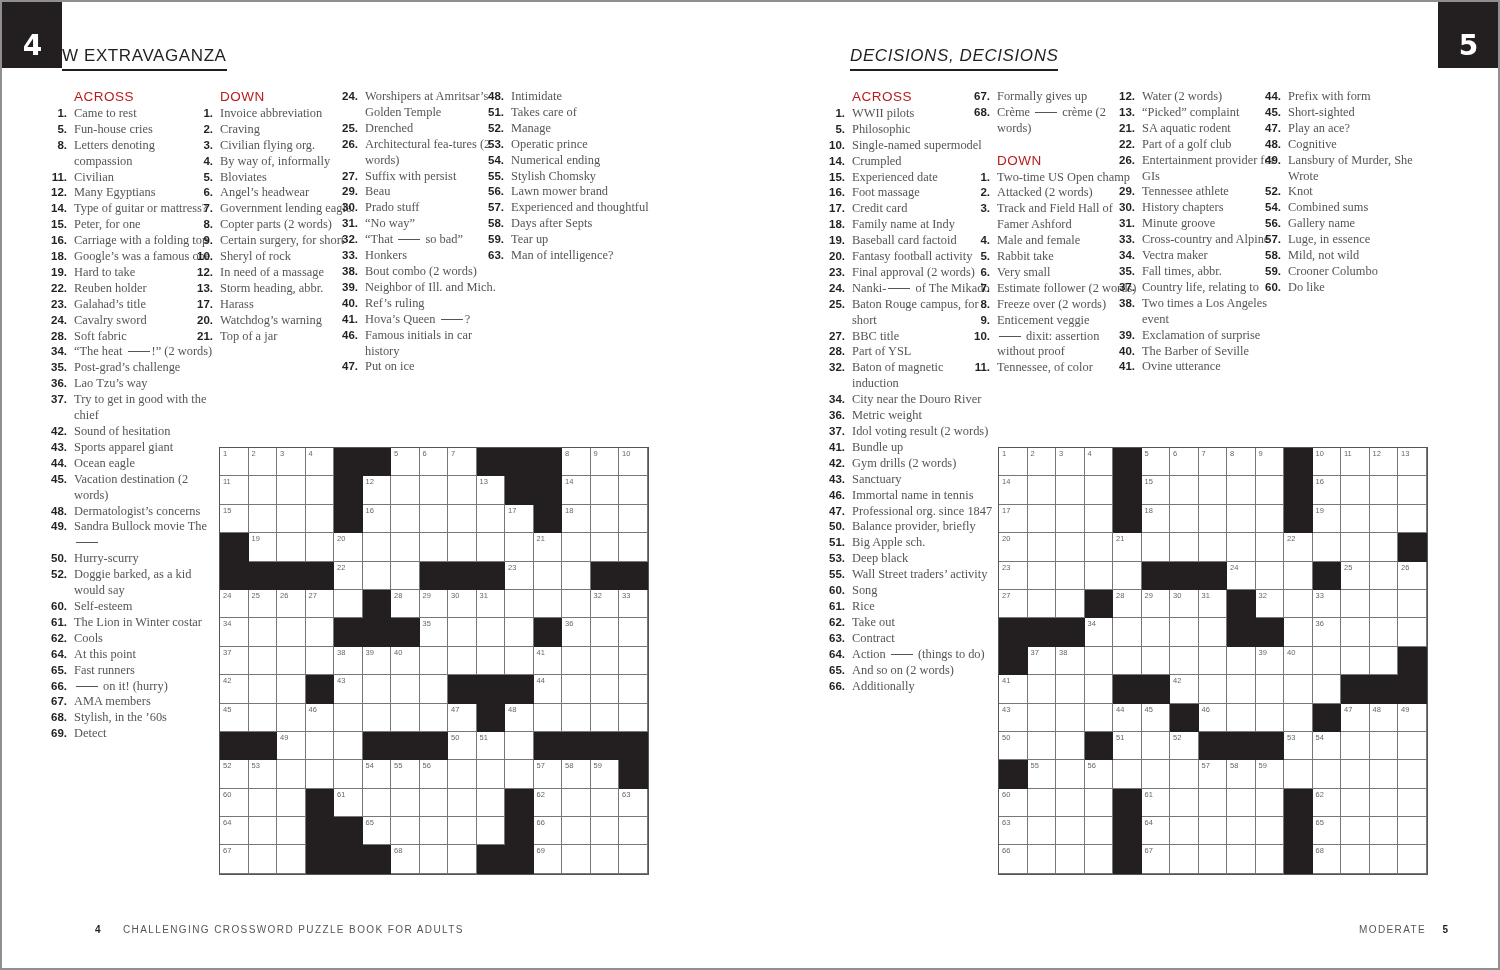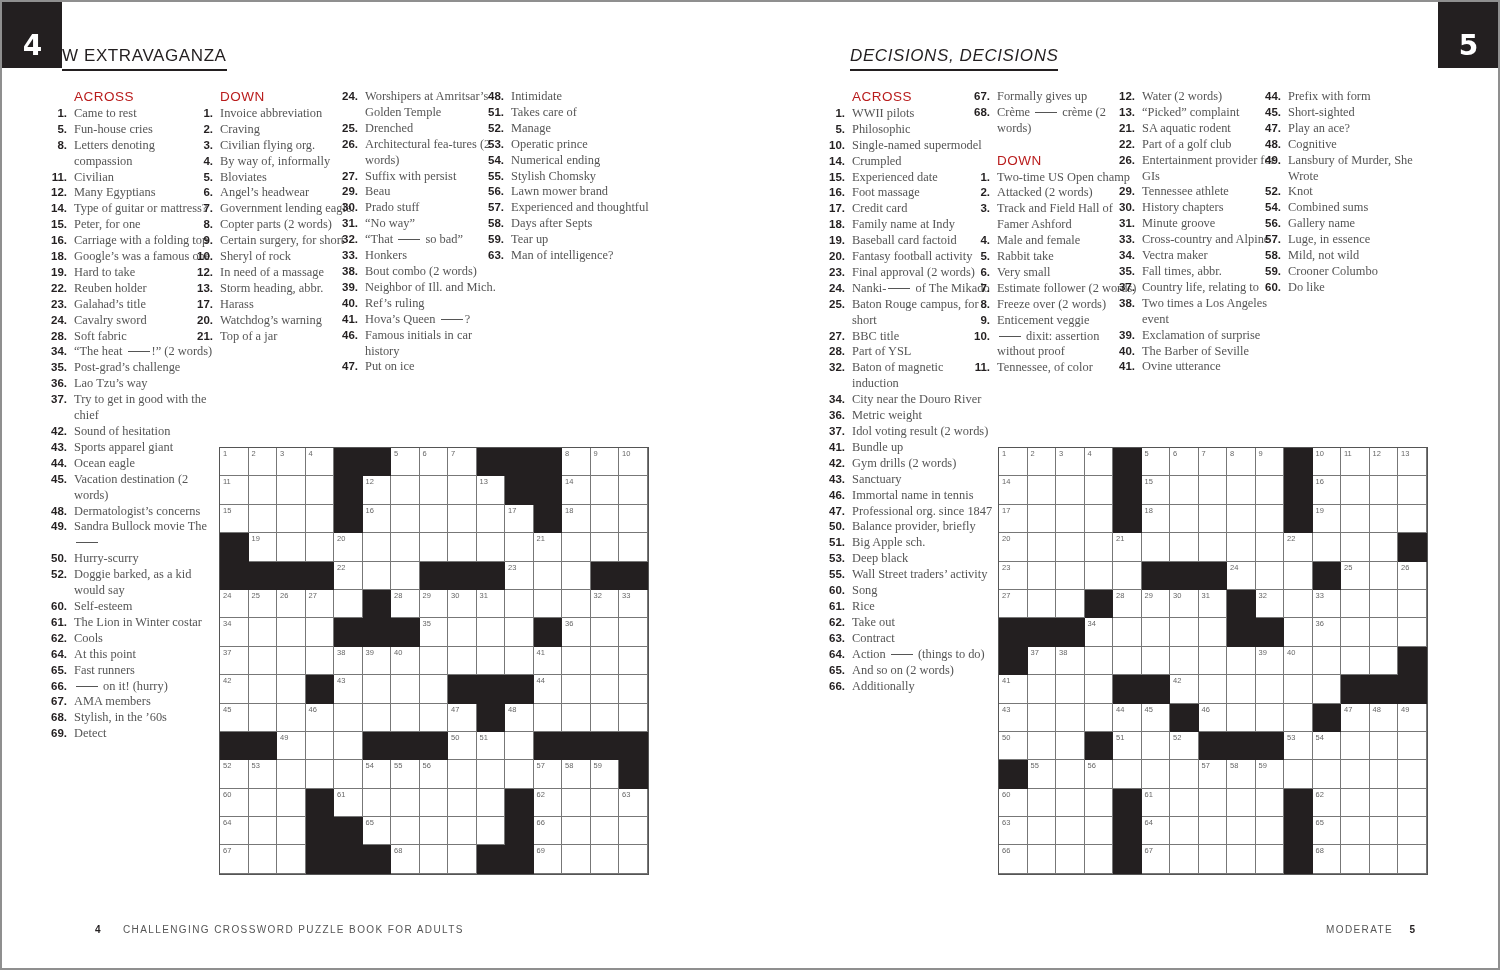--- a/index.html
+++ b/index.html
@@ -1443,18 +1443,18 @@
       <div class="cell"></div>
       <div class="cell black"></div>
       <div class="cell">
         <span class="n">68</span>
       </div>
       <div class="cell"></div>
       <div class="cell"></div>
       <div class="cell"></div>
     </div>
 
-  <div class="footer" style="left:1324px;">
+  <div class="footer" style="left:1357px;">
     <span>MODERATE</span>
     <span style="display:inline-block;width:8px;"></span>
     <span class="pg">5</span>
   </div>
 </div>
 
 </body></html>

